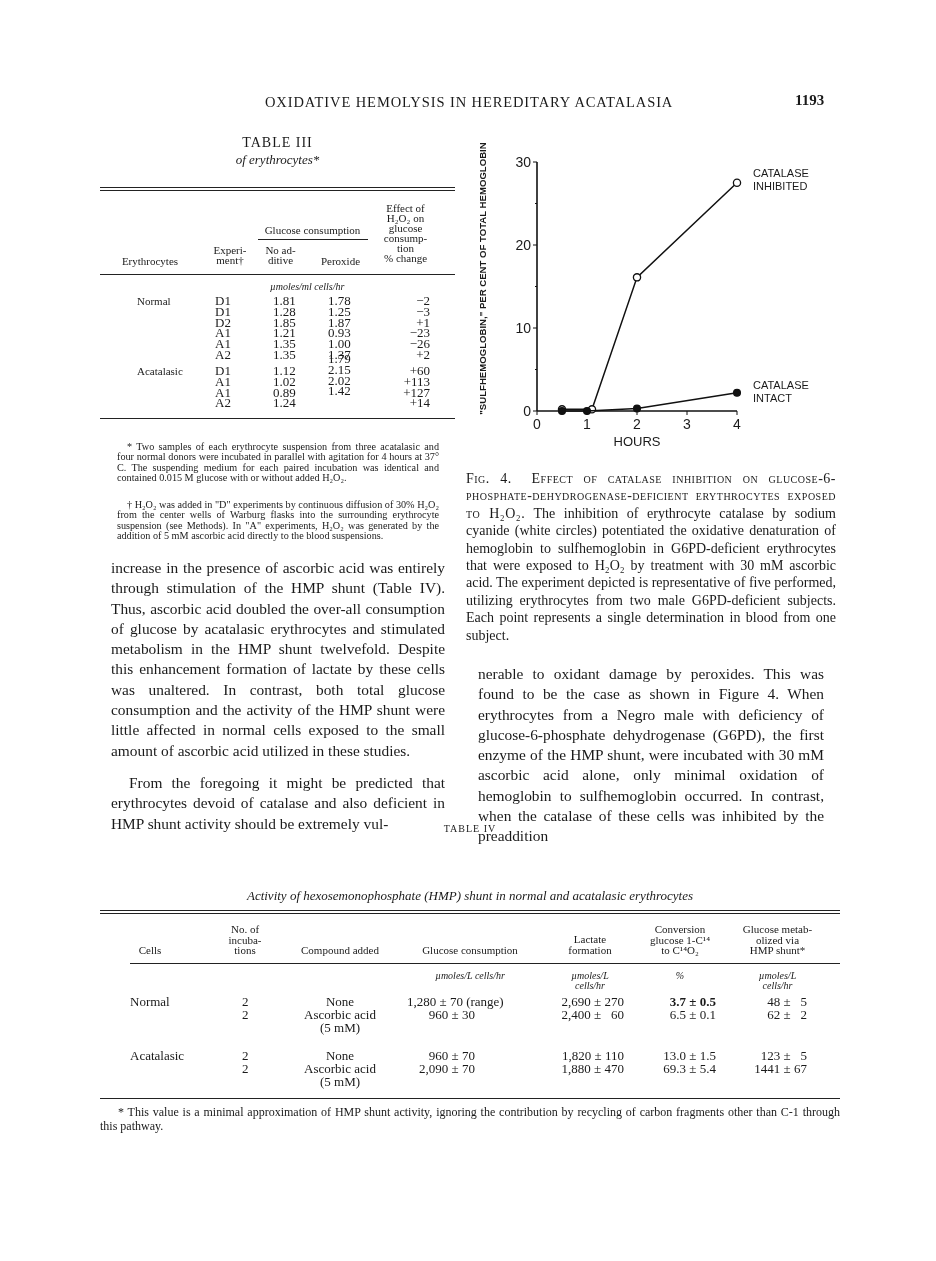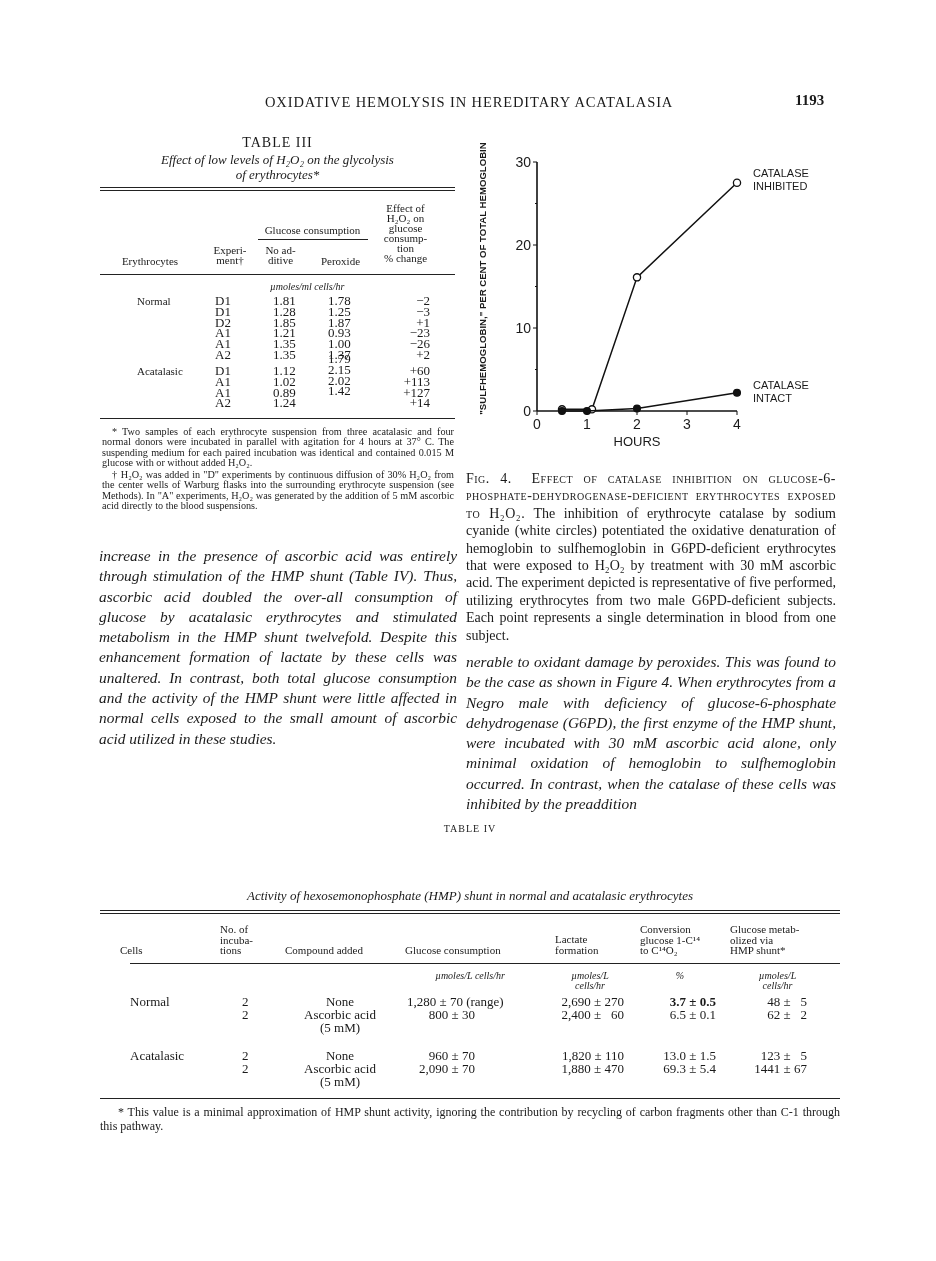--- a/index.html
+++ b/index.html
@@ -12,56 +12,55 @@
   
   .t3-label { top: 135px; left: 100px; width: 355px; text-align: center; font-size: 14px; letter-spacing: 1px; }
   .t3-title { top: 152px; left: 100px; width: 355px; text-align: center; font-size: 13px; font-style: italic; line-height: 15px; }
   .rule { position: absolute; background: #222; height: 1px; }
   .t3-head { font-size: 11px; line-height: 10px; text-align: center; position: absolute; }
   .t3-units { top: 281px; left: 270px; font-size: 10px; font-style: italic; }
   .t3-body { top: 296px; font-size: 13px; line-height: 10.8px; position: absolute; }
   .t3-body div { white-space: nowrap; }
   .t3-grp { position: absolute; font-size: 11px; }
   .t3-notes { top: 425px; left: 100px; width: 356px; font-size: 10.2px; line-height: 10.3px; text-align: justify; }
-  .t3-notes p { margin: 2px; text-indent: 10px; }
+  .t3-notes p { margin: 17px; text-indent: 10px; }
 
   
   .col-text { font-size: 15.4px; line-height: 20.3px; text-align: justify; }
-  .col-text p { margin: 0; font-style: italic; }
+  .col-text p { margin: 12px; }
   .col-text p.indent { text-indent: 18px; }
   .left-col { top: 546px; left: 99px; width: 358px; }
   .right-col { top: 652px; left: 466px; width: 370px; }
 
   
   .fig-cap { top: 470px; left: 466px; width: 370px; font-size: 14px; line-height: 17.4px; text-align: justify; }
   .sc { font-variant: small-caps; letter-spacing: 0.5px; }
 
   
   #chart { position: absolute; top: 120px; left: 470px; width: 380px; height: 335px; }
   #chart text { font-family: "Liberation Sans", "DejaVu Sans", sans-serif; fill: #1a1a1a; }
 
   
   .t4-label { top: 823px; left: 100px; width: 740px; text-align: center; font-size: 10px; letter-spacing: 1px; }
   .t4-title { top: 888px; left: 100px; width: 740px; text-align: center; font-size: 13px; font-style: italic; }
-  .t4-h { position: absolute; font-size: 11px; line-height: 10.5px; }
+  .t4-h { position: absolute; font-size: 11px; line-height: 10.5px; text-align: center; }
   .t4-u { position: absolute; font-size: 10px; font-style: italic; line-height: 9.5px; text-align: center; }
   .t4-c { position: absolute; font-size: 13px; line-height: 13px; white-space: nowrap; }
   .t4-note { top: 1105px; left: 100px; width: 740px; font-size: 12px; line-height: 14px; text-align: justify; }
   .t4-note p { margin: 0; text-indent: 18px; }
 </style>
 </head>
 <body>
 
 <div class="abs running-head">OXIDATIVE HEMOLYSIS IN HEREDITARY ACATALASIA</div>
 <div class="abs page-num">1193</div>
 
 <div>
   <div class="abs t3-label">TABLE III</div>
   <div class="abs t3-title">
-    <div>Effect of low levels of H₂O₂ on the glycolysis</div>
     <div>of erythrocytes*</div>
   </div>
   <div class="rule" style="top:187px;left:100px;width:355px;"></div>
   <div class="rule" style="top:190px;left:100px;width:355px;"></div>
 
   <div class="t3-head" style="top:256px;left:110px;width:80px;">Erythrocytes</div>
   <div class="t3-head" style="top:245px;left:210px;width:40px;">
     <div>Experi-</div>
     <div>ment†</div>
   </div>
@@ -147,20 +146,21 @@
   <div class="rule" style="top:418px;left:100px;width:355px;"></div>
 
   <div class="abs t3-notes">
     <p>* Two samples of each erythrocyte suspension from three acatalasic and four normal donors were incubated in parallel with agitation for 4 hours at 37° C. The suspending medium for each paired incubation was identical and contained 0.015 M glucose with or without added H₂O₂.</p>
     <p>† H₂O₂ was added in "D" experiments by continuous diffusion of 30% H₂O₂ from the center wells of Warburg flasks into the surrounding erythrocyte suspension (see Methods). In "A" experiments, H₂O₂ was generated by the addition of 5 mM ascorbic acid directly to the blood suspensions.</p>
   </div>
 </div>
 
 <div class="abs col-text left-col">
   <p>increase in the presence of ascorbic acid was entirely through stimulation of the HMP shunt (Table IV). Thus, ascorbic acid doubled the over-all consumption of glucose by acatalasic erythrocytes and stimulated metabolism in the HMP shunt twelvefold. Despite this enhancement formation of lactate by these cells was unaltered. In contrast, both total glucose consumption and the activity of the HMP shunt were little affected in normal cells exposed to the small amount of ascorbic acid utilized in these studies.</p>
+  <p class="indent">From the foregoing it might be predicted that erythrocytes devoid of catalase and also deficient in HMP shunt activity should be extremely vul-</p>
 </div>
 
 <svg id="chart" viewBox="0 0 380 335">
   <g id="chart-layer">
       <line x1="67" y1="42" x2="67" y2="291" stroke="#111" stroke-width="1.6"></line>
       <line x1="67" y1="291" x2="267" y2="291" stroke="#111" stroke-width="1.6"></line>
       <line x1="63" y1="291" x2="67" y2="291" stroke="#111" stroke-width="1"></line>
       <line x1="65" y1="249.5" x2="67" y2="249.5" stroke="#111" stroke-width="1"></line>
       <line x1="63" y1="208" x2="67" y2="208" stroke="#111" stroke-width="1"></line>
       <line x1="65" y1="166.5" x2="67" y2="166.5" stroke="#111" stroke-width="1"></line>
@@ -258,21 +258,21 @@
     <div class="t4-c" style="top:995px;left:407px;">1,280 ± 70 (range)</div>
     <div class="t4-c" style="top:995px;left:549px;width:75px;text-align:right;white-space:pre;">2,690 ± 270</div>
     <div class="t4-c" style="top:995px;left:650px;width:66px;text-align:right;font-weight:bold;">3.7 ± 0.5</div>
     <div class="t4-c" style="top:995px;left:745px;width:62px;text-align:right;white-space:pre;">48 ±   5</div>
   </div>
 
   <div>
     <div class="t4-c" style="top:1008px;left:242px;">2</div>
     <div class="t4-c" style="top:1008px;left:290px;width:100px;text-align:center;">Ascorbic acid</div>
     <div class="t4-c" style="top:1021px;left:290px;width:100px;text-align:center;">(5 mM)</div>
-    <div class="t4-c" style="top:1008px;left:407px;width:68px;text-align:right;">800 ± 30</div>
+    <div class="t4-c" style="top:1008px;left:407px;width:68px;text-align:right;">960 ± 30</div>
     <div class="t4-c" style="top:1008px;left:549px;width:75px;text-align:right;white-space:pre;">2,400 ±   60</div>
     <div class="t4-c" style="top:1008px;left:650px;width:66px;text-align:right;">6.5 ± 0.1</div>
     <div class="t4-c" style="top:1008px;left:745px;width:62px;text-align:right;white-space:pre;">62 ±   2</div>
   </div>
 
   <div>
     <div class="t4-c" style="top:1049px;left:130px;">Acatalasic</div>
     <div class="t4-c" style="top:1049px;left:242px;">2</div>
     <div class="t4-c" style="top:1049px;left:290px;width:100px;text-align:center;">None</div>
     <div class="t4-c" style="top:1049px;left:407px;width:68px;text-align:right;">960 ± 70</div>

